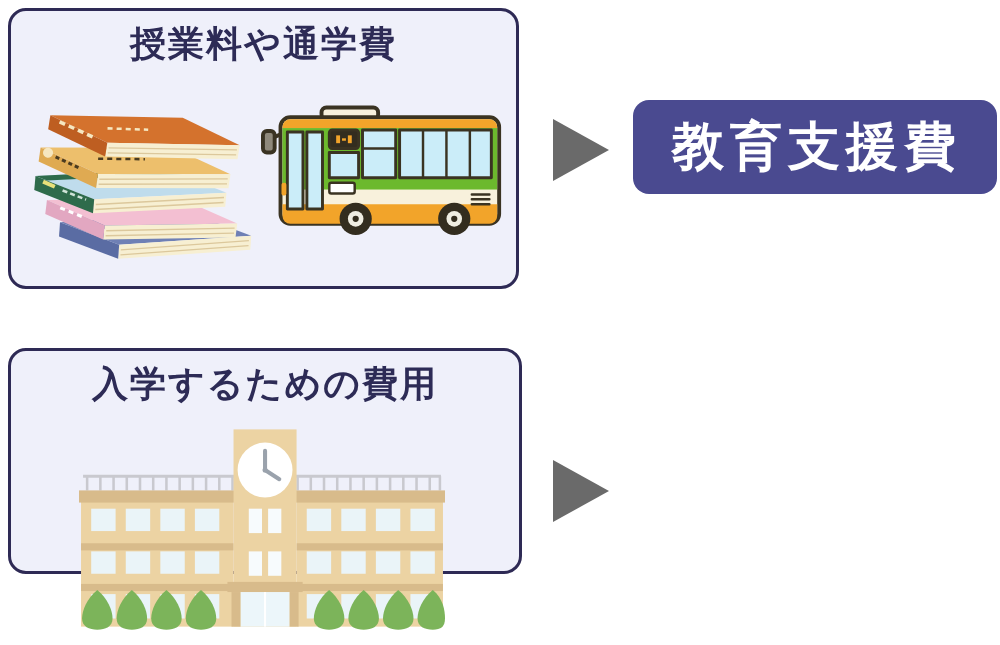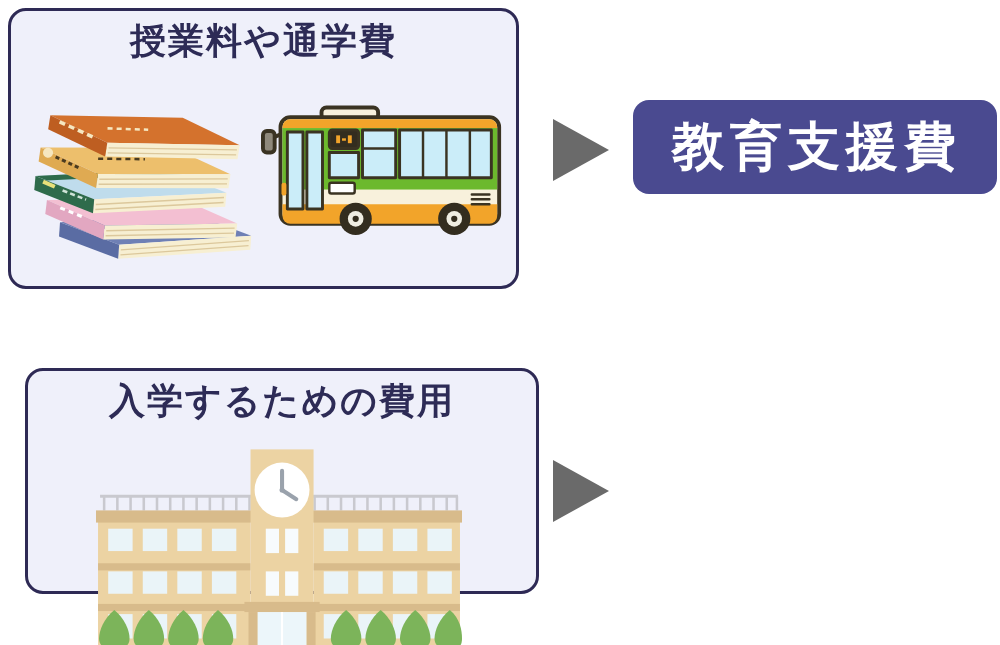--- a/index.html
+++ b/index.html
@@ -2,24 +2,24 @@
 <html><head>
 <meta charset="utf-8">
 <style>
   * { margin:0; padding:0; box-sizing:border-box; }
   html,body { background:#ffffff; }
   body { font-family:"Liberation Sans","DejaVu Sans",sans-serif; }
   .canvas {
     position:relative; width:1000px; height:645px; background:#ffffff; overflow:hidden;
   }
   .card {
-    position:absolute; background:#eff0fa; border:3px solid #2e2a55; border-radius:18px;font-family:Liberation Mono, monospace;
+    position:absolute; background:#eff0fa; border:3px solid #2e2a55; border-radius:18px;
   }
   .card1 { left:8px; top:8px; width:511px; height:281px; }
-  .card2 { left:8px; top:368px; width:514px; height:226px;margin-left:17px; }
+  .card2 { left:8px; top:348px; width:514px; height:226px; }
   .card-title {
     position:absolute; left:0; right:0; top:13px; text-align:center;
     font-size:36px; font-weight:bold; color:#2d2b56; letter-spacing:2px; line-height:1.1;
   }
   .art { position:absolute; }
   .books-art  { left:18px;  top:80px; width:226px; height:170px; }
   .bus-art    { left:250px; top:92px; width:244px; height:136px; }
   .school-art { left:68px;  top:72px; width:366px; height:209px; }
   .arrow {
     position:absolute; width:0; height:0;

